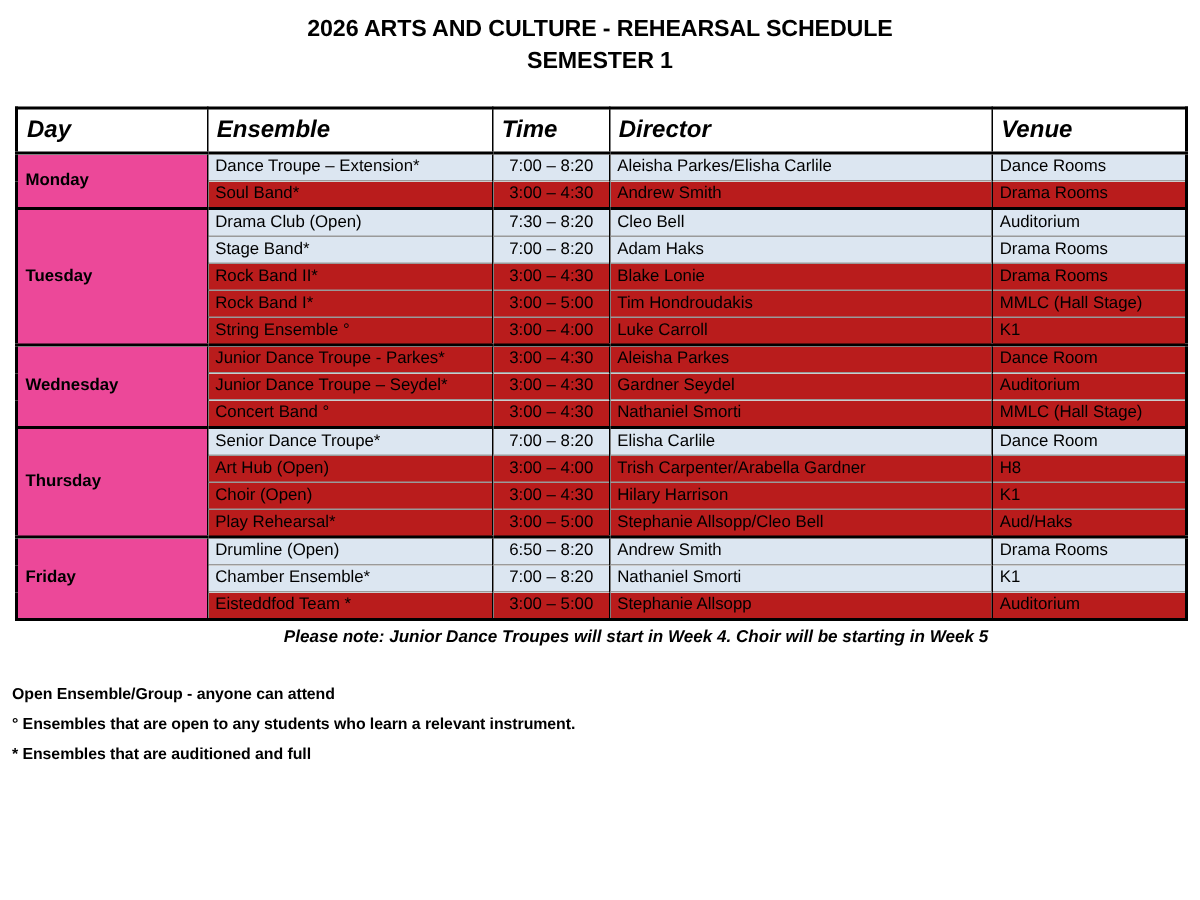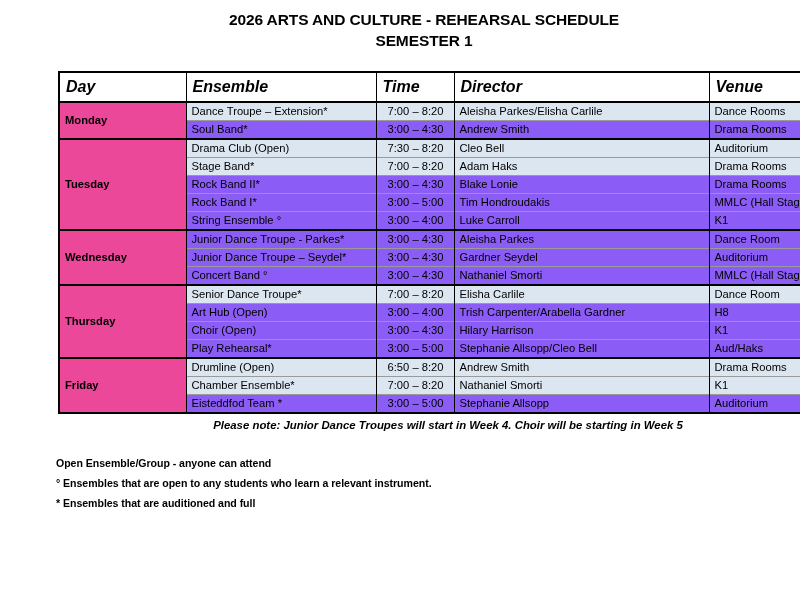--- a/index.html
+++ b/index.html
@@ -12,21 +12,20 @@
     height: 600px;
     font-family: "Liberation Sans", sans-serif;
     color: #000000;
     overflow: hidden;
   }
   .page {
     position: relative;
     width: 800px;
     height: 600px;
     box-sizing: border-box;
-    padding-left: 48px;
   }
 
   
   .title-block {
     padding-top: 9px;
     text-align: center;
   }
   .title-line {
     font-size: 15.5px;
     font-weight: bold;
@@ -69,21 +68,21 @@
     height: 25px;
     padding-left: 6px;
     border-bottom: 2px solid #000;
     vertical-align: middle;
     background: #ffffff;
     font-style: italic;
   }
 
   
   tr.morning td.data { background: #dce6f1; }
-  tr.evening td.data { background: #8b5cf6; }
+  tr.evening td.data { background: #b91c1c; }
 
   
   tr.sub td.data { border-top: 1px solid #9a9a9a; }
 
   
   tr.group-start td { border-top: 2px solid #000; }
 
   
   td.day-cell {
     background: #ec4899;

